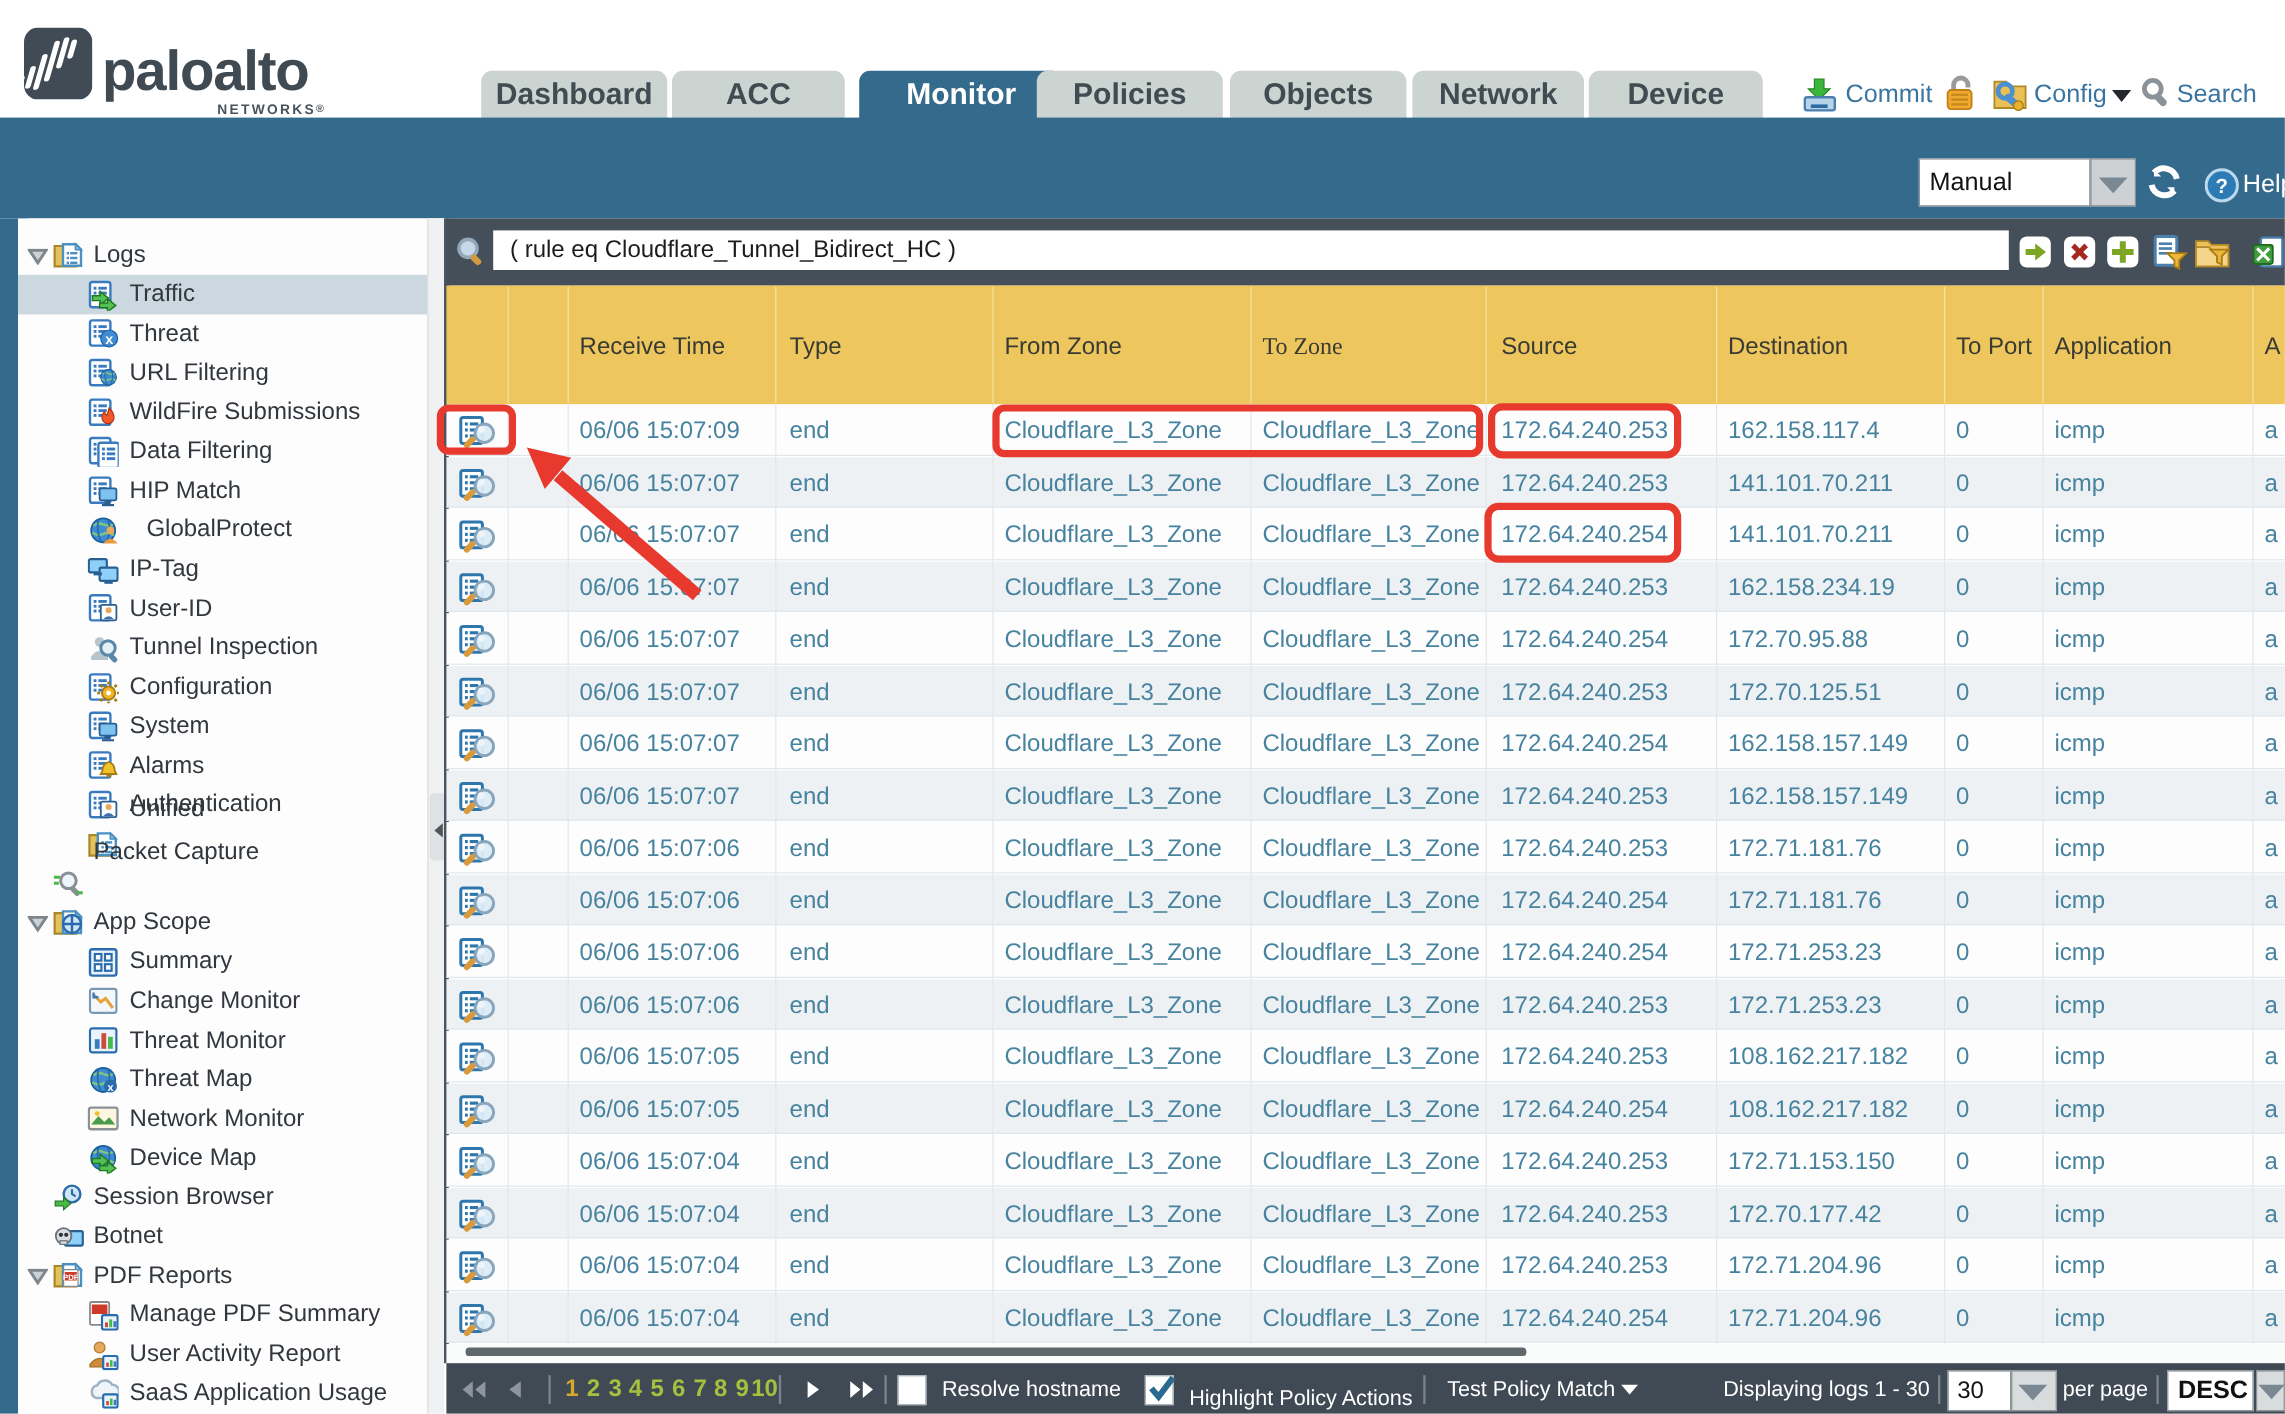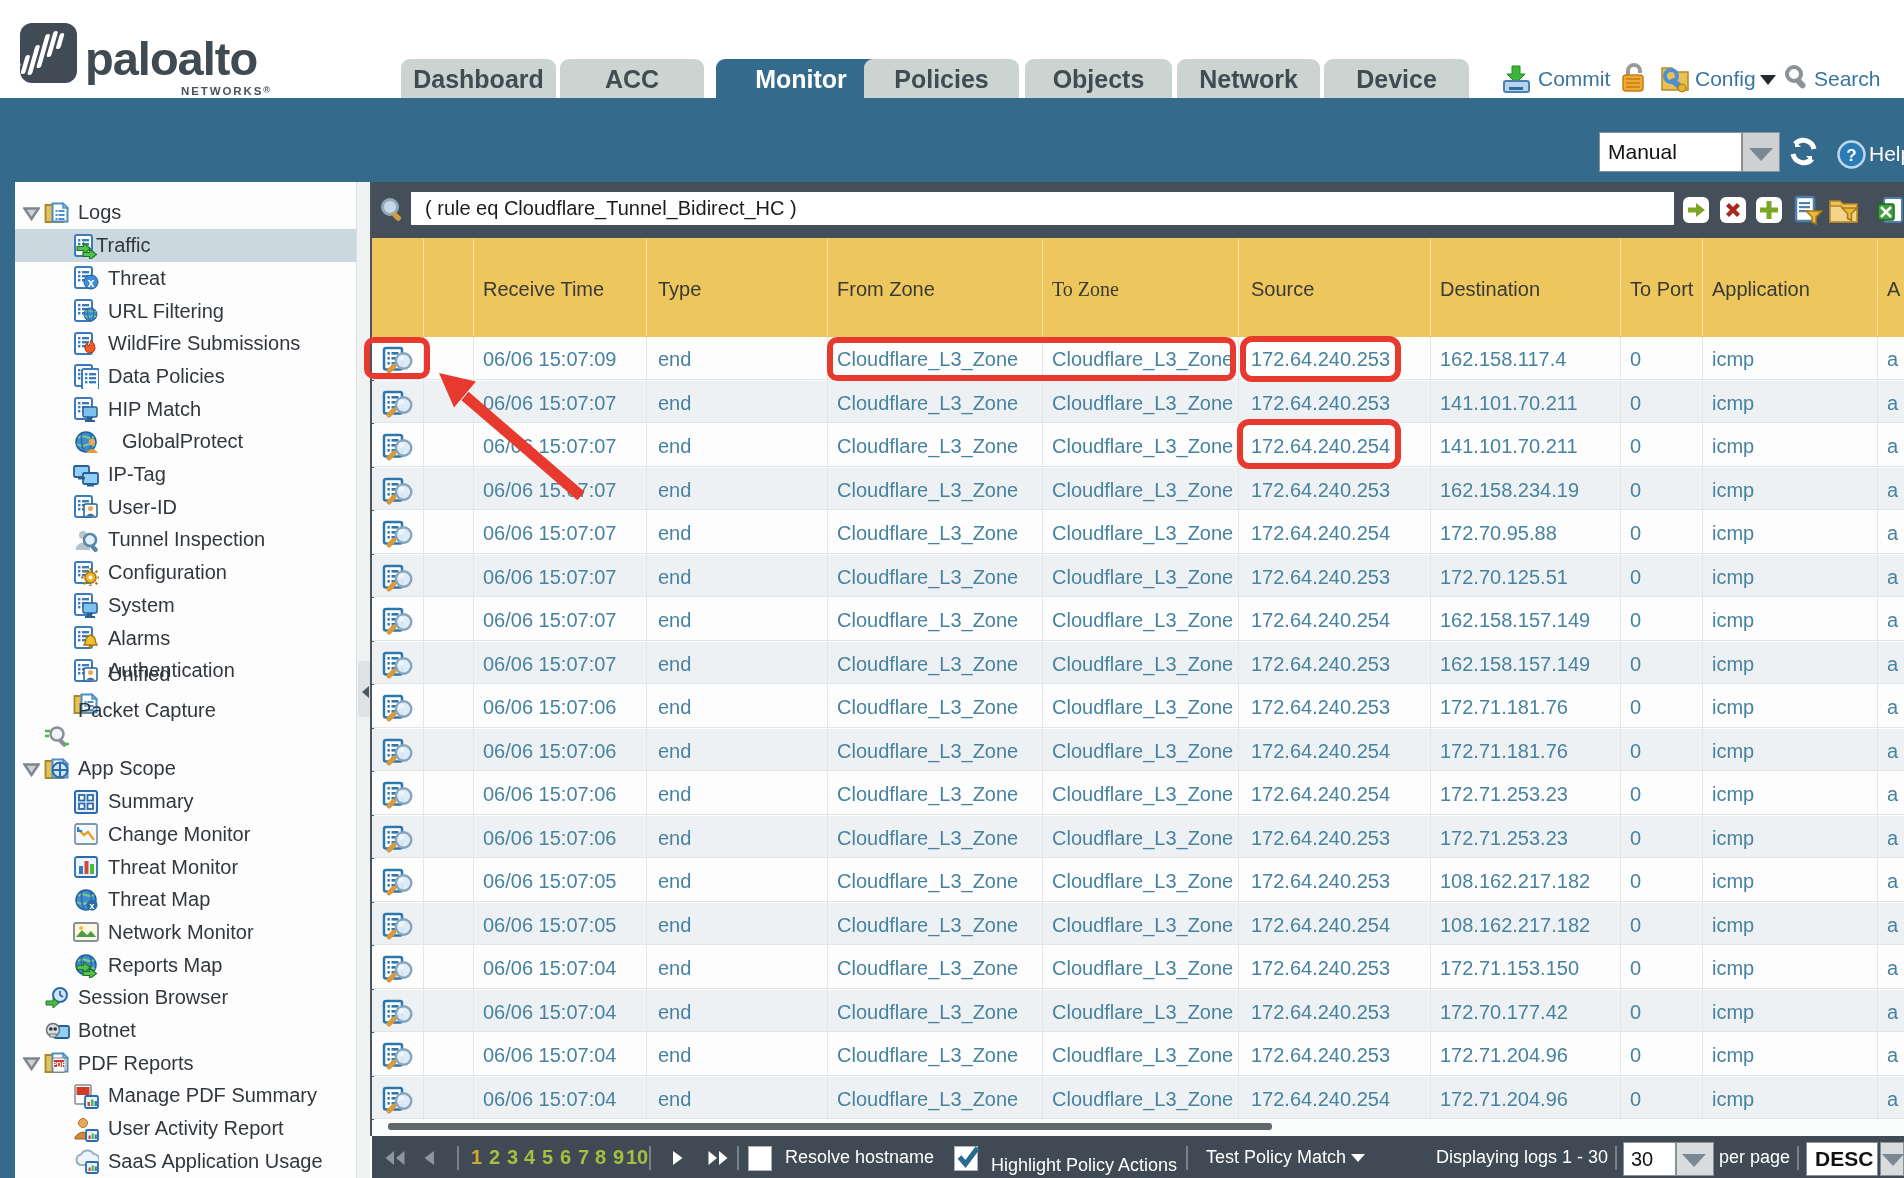--- a/index.html
+++ b/index.html
@@ -130,21 +130,21 @@
   </svg>
 <svg class="tico" style="left:44px;top:200px;" viewBox="0 0 26 26">
     <use href="#fold"></use>
   </svg>
 <div class="ti" style="left:78px;top:196px;">Logs</div>
 <svg class="tico" style="left:73px;top:233px;" viewBox="0 0 26 26">
     <use href="#doc"></use>
     <path d="M4 13.5 h6.5 v-3.5 l7 5.5 -7 5.5 v-3.5 h-6.5 z" fill="#54c054" stroke="#1f7a1f" stroke-width="1.2"></path>
     <path d="M10 19.5 h6.5 v-3.5 l7 5.5 -7 5.5 v-3.5 h-6.5 z" fill="#54c054" stroke="#1f7a1f" stroke-width="1.2"></path>
   </svg>
-<div class="ti" style="left:96px;top:229px;text-align:center;">Traffic</div>
+<div class="ti" style="left:108px;top:229px;text-align:center;">Traffic</div>
 <svg class="tico" style="left:73px;top:265px;" viewBox="0 0 26 26">
     <use href="#doc"></use>
     <circle cx="18" cy="17" r="7" fill="#3f8cd2" stroke="#1d5f9e"></circle>
     <text x="18" y="21.5" font-size="12" font-weight="700" fill="#fff" text-anchor="middle" font-family="Liberation Sans">x</text>
   </svg>
 <div class="ti" style="left:108px;top:262px;">Threat</div>
 <svg class="tico" style="left:73px;top:298px;" viewBox="0 0 26 26">
     <use href="#doc"></use>
     <g transform="translate(9,8) scale(0.65)">
       <use href="#globe"></use>
@@ -155,21 +155,21 @@
     <use href="#doc"></use>
     <path d="M18 9 q4 4 4 8 a5 5 0 0 1 -10 0 q0 -3 2 -5 q1 3 2 3 q1 -2 2 -6z" fill="#f05a28" stroke="#b03010" stroke-width="1"></path>
   </svg>
 <div class="ti" style="left:108px;top:327px;">WildFire Submissions</div>
 <svg class="tico" style="left:73px;top:363px;" viewBox="0 0 26 26">
     <use href="#doc"></use>
     <g transform="translate(7,4)">
       <use href="#doc"></use>
     </g>
   </svg>
-<div class="ti" style="left:108px;top:360px;">Data Policies</div>
+<div class="ti" style="left:108px;top:360px;">Data Filtering</div>
 <svg class="tico" style="left:73px;top:396px;" viewBox="0 0 26 26">
     <use href="#doc"></use>
     <rect x="10" y="11" width="14" height="10" rx="1.5" fill="#7ec2f0" stroke="#2a5f93" stroke-width="1.5"></rect>
     <rect x="14" y="21" width="5" height="3" fill="#2a5f93"></rect>
     <rect x="12" y="24" width="10" height="2" fill="#2a5f93"></rect>
   </svg>
 <div class="ti" style="left:108px;top:393px;">HIP Match</div>
 <svg class="tico" style="left:73px;top:429px;" viewBox="0 0 26 26">
     <use href="#globe"></use>
     <circle cx="19" cy="13" r="3.2" fill="#e8a85c"></circle>
@@ -283,21 +283,21 @@
     <rect x="1" y="4" width="24" height="18" rx="2" fill="#fdf6e0" stroke="#8a9298" stroke-width="2"></rect>
     <path d="M3 18 l6 -7 5 5 4 -4 5 6 z" fill="#4a9c4a"></path>
     <circle cx="8" cy="9" r="2" fill="#f0c030"></circle>
   </svg>
 <div class="ti" style="left:108px;top:916px;">Network Monitor</div>
 <svg class="tico" style="left:73px;top:952px;" viewBox="0 0 26 26">
     <use href="#globe"></use>
     <path d="M4 13.5 h6.5 v-3.5 l7 5.5 -7 5.5 v-3.5 h-6.5 z" fill="#54c054" stroke="#1f7a1f" stroke-width="1.2"></path>
     <path d="M10 19.5 h6.5 v-3.5 l7 5.5 -7 5.5 v-3.5 h-6.5 z" fill="#54c054" stroke="#1f7a1f" stroke-width="1.2"></path>
   </svg>
-<div class="ti" style="left:108px;top:949px;">Reports Map</div>
+<div class="ti" style="left:108px;top:949px;">Device Map</div>
 <svg class="tico" style="left:44px;top:985px;" viewBox="0 0 26 26">
     <circle cx="16" cy="10" r="7" fill="#cfe4f4" stroke="#2a6cab" stroke-width="2"></circle>
     <path d="M16 6 v4 l3 2" stroke="#2a6cab" stroke-width="1.8" fill="none"></path>
     <path d="M2 16 h7 v-3 l6 5 -6 5 v-3 h-7 z" fill="#49b949" stroke="#1f7a1f"></path>
     <path d="M24 10 h-7" fill="none"></path>
   </svg>
 <div class="ti" style="left:78px;top:981px;">Session Browser</div>
 <svg class="tico" style="left:44px;top:1018px;" viewBox="0 0 26 26">
     <rect x="10" y="8" width="15" height="12" rx="1.5" fill="#8fd0f8" stroke="#2a5f93" stroke-width="1.8"></rect>
     <circle cx="9" cy="12" r="6.5" fill="#d8dde1" stroke="#6a7178" stroke-width="1.5"></circle>

